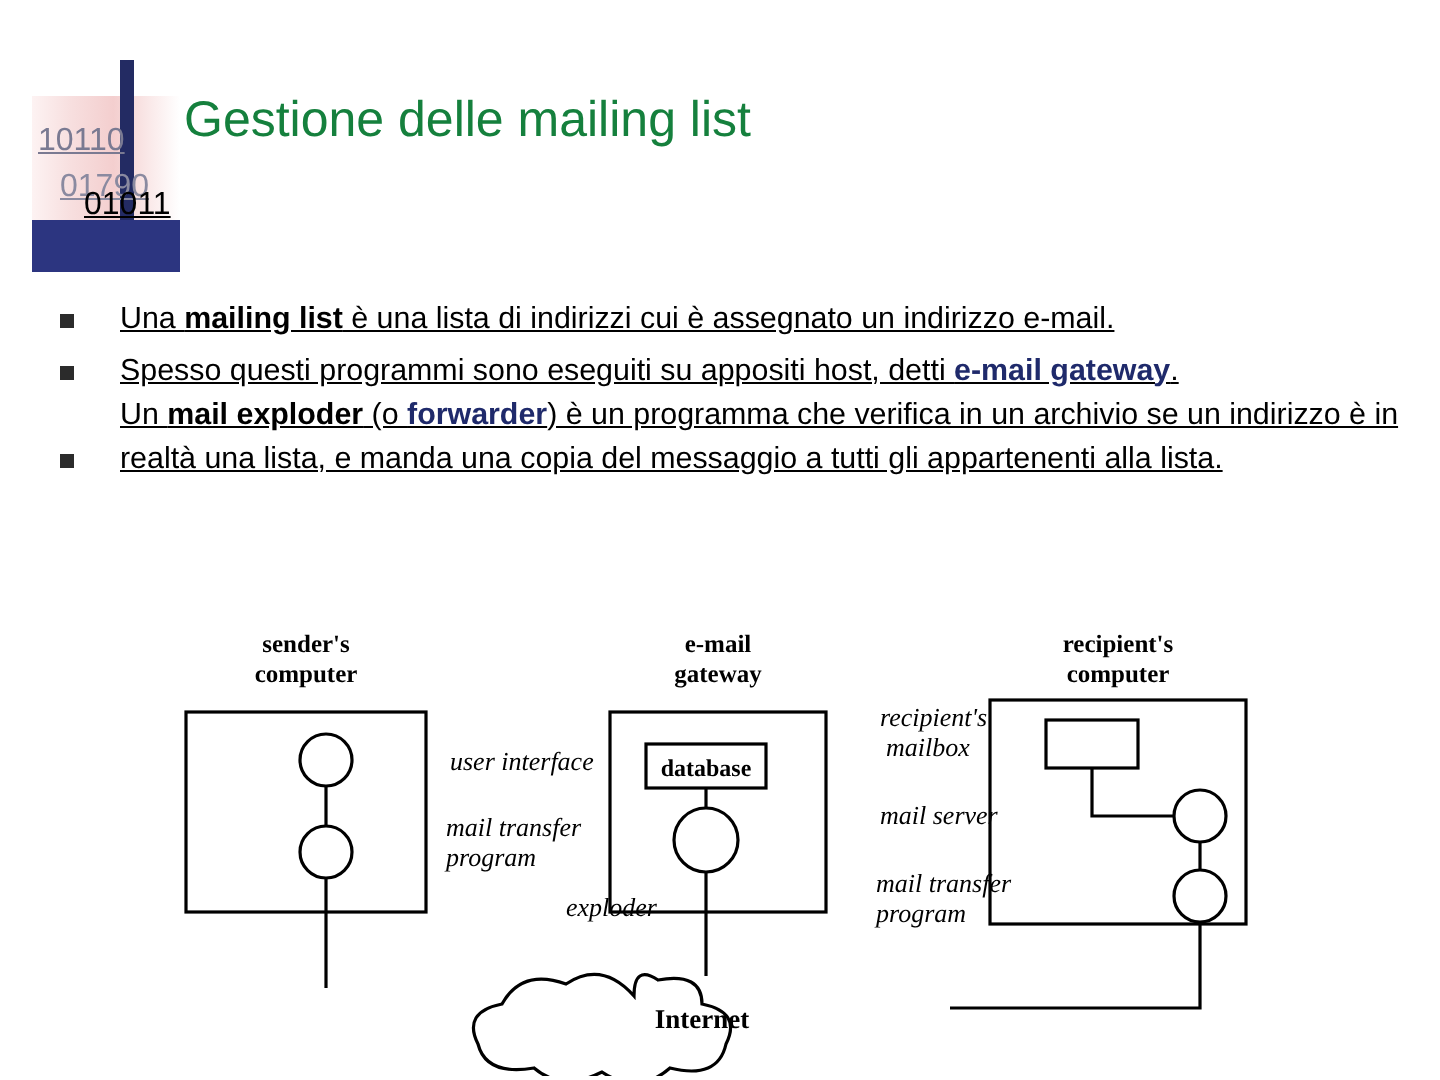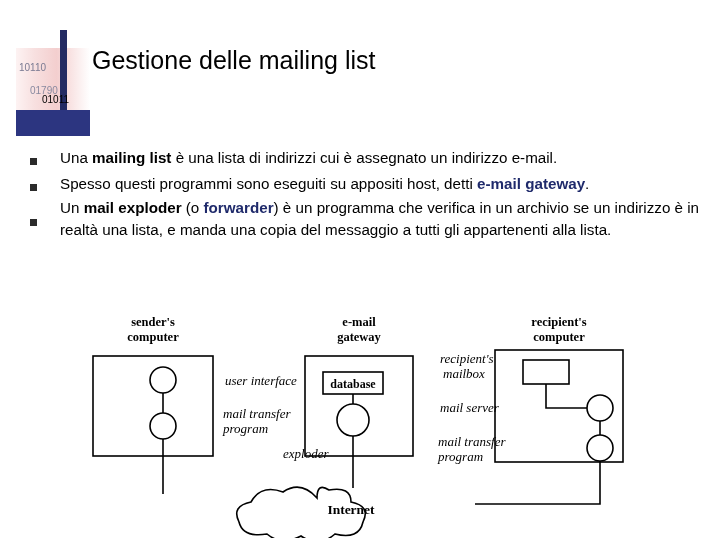--- a/index.html
+++ b/index.html
@@ -44,51 +44,53 @@
     position: absolute;
     left: 0px;
     top: 80px;
     width: 74px;
     height: 26px;
     background: #2c3580;
   }
   .logo-digits {
     position: absolute;
     font-family: "Liberation Sans", sans-serif;
-    font-size: 10px;
+    font-size: 16px;
     letter-spacing: 0px;
     color: #6e6e8a;
     white-space: nowrap;
+    text-decoration: underline;
   }
   .digits-1 { left: 3px;  top: 32px; color: #7a7a92; }
   .digits-2 { left: 14px; top: 55px; color: #8a8aa0; }
   .digits-3 { left: 26px; top: 64px; color: #000000; }
 
   
   .title {
     position: absolute;
     left: 92px;
     top: 46px;
     font-size: 25px;
-    color: #000000;
+    color: #15803d;
     font-family: "Liberation Sans", sans-serif;
     white-space: nowrap;
   }
 
   
   .bullets {
     position: absolute;
     left: 30px;
     top: 145px;
     width: 670px;
   }
   .bullet-row {
     display: flex;
-    align-items: center;
+    align-items: flex-end;
     margin-bottom: 1px;
+    text-decoration: underline;
   }
   .bullet-marker {
     width: 30px;
     flex: 0 0 30px;
     padding-top: 7px;
     text-align: left;
   }
   .bullet-marker i {
     display: inline-block;
     width: 7px;

